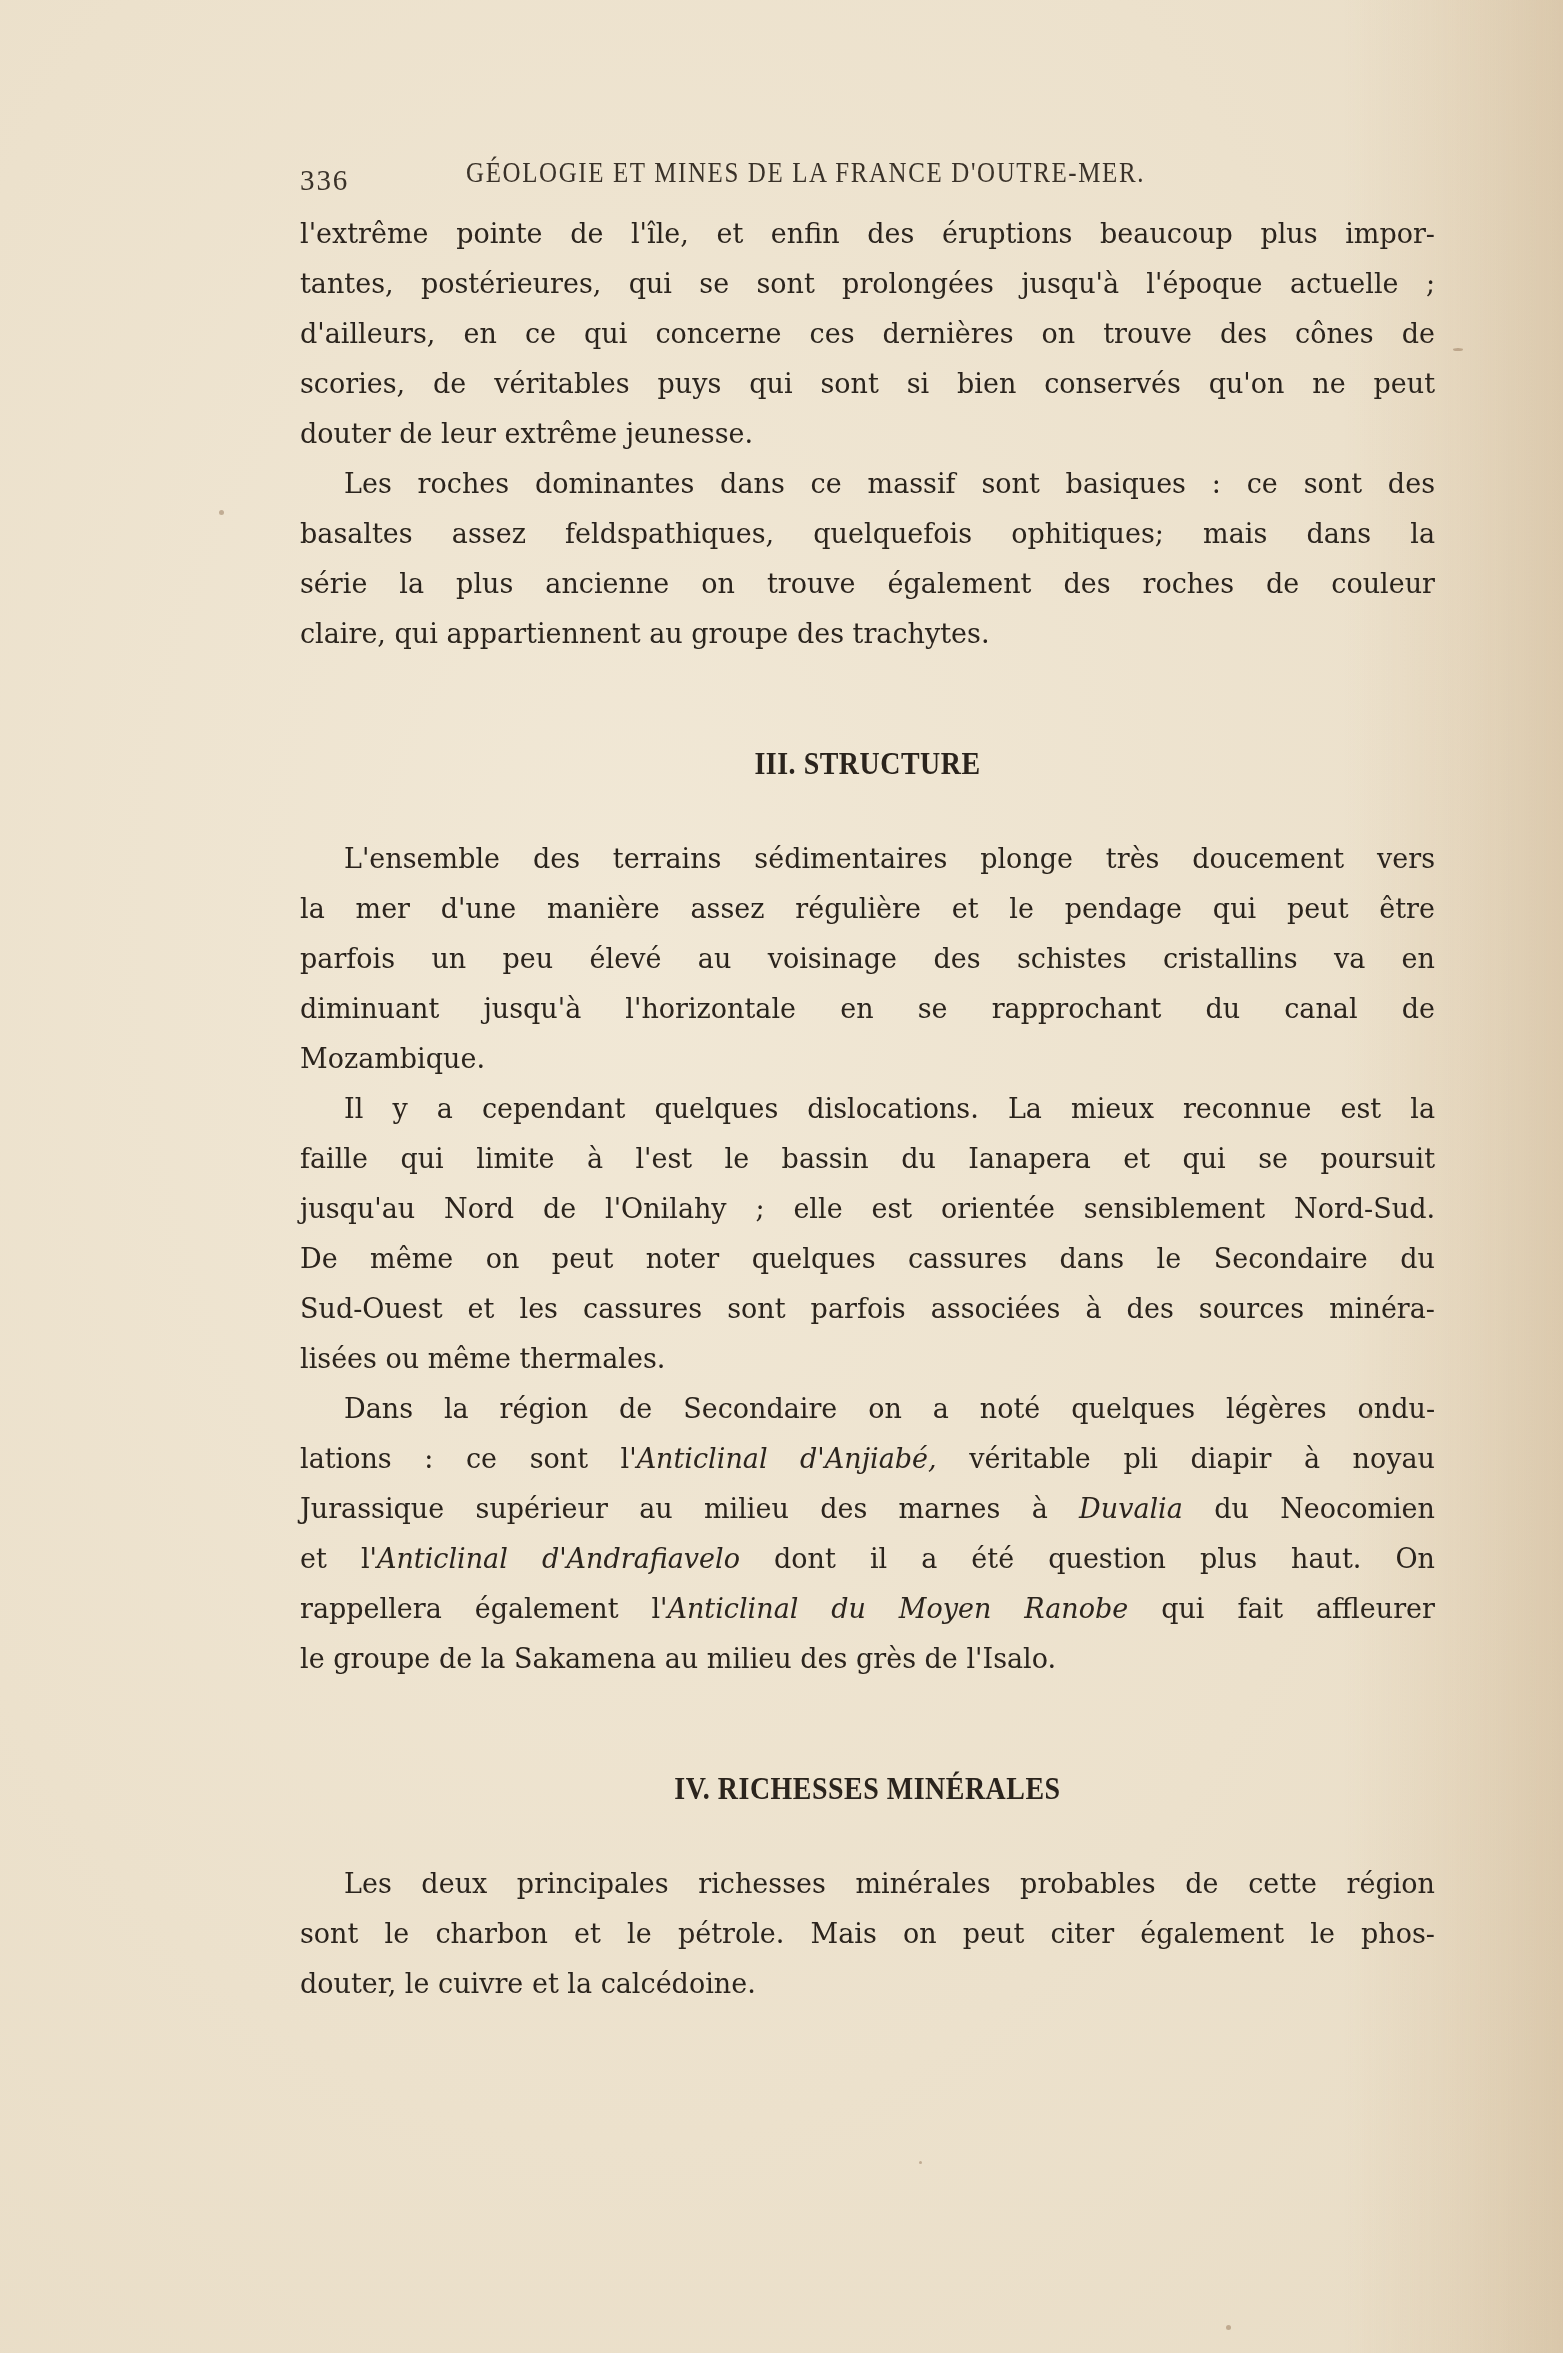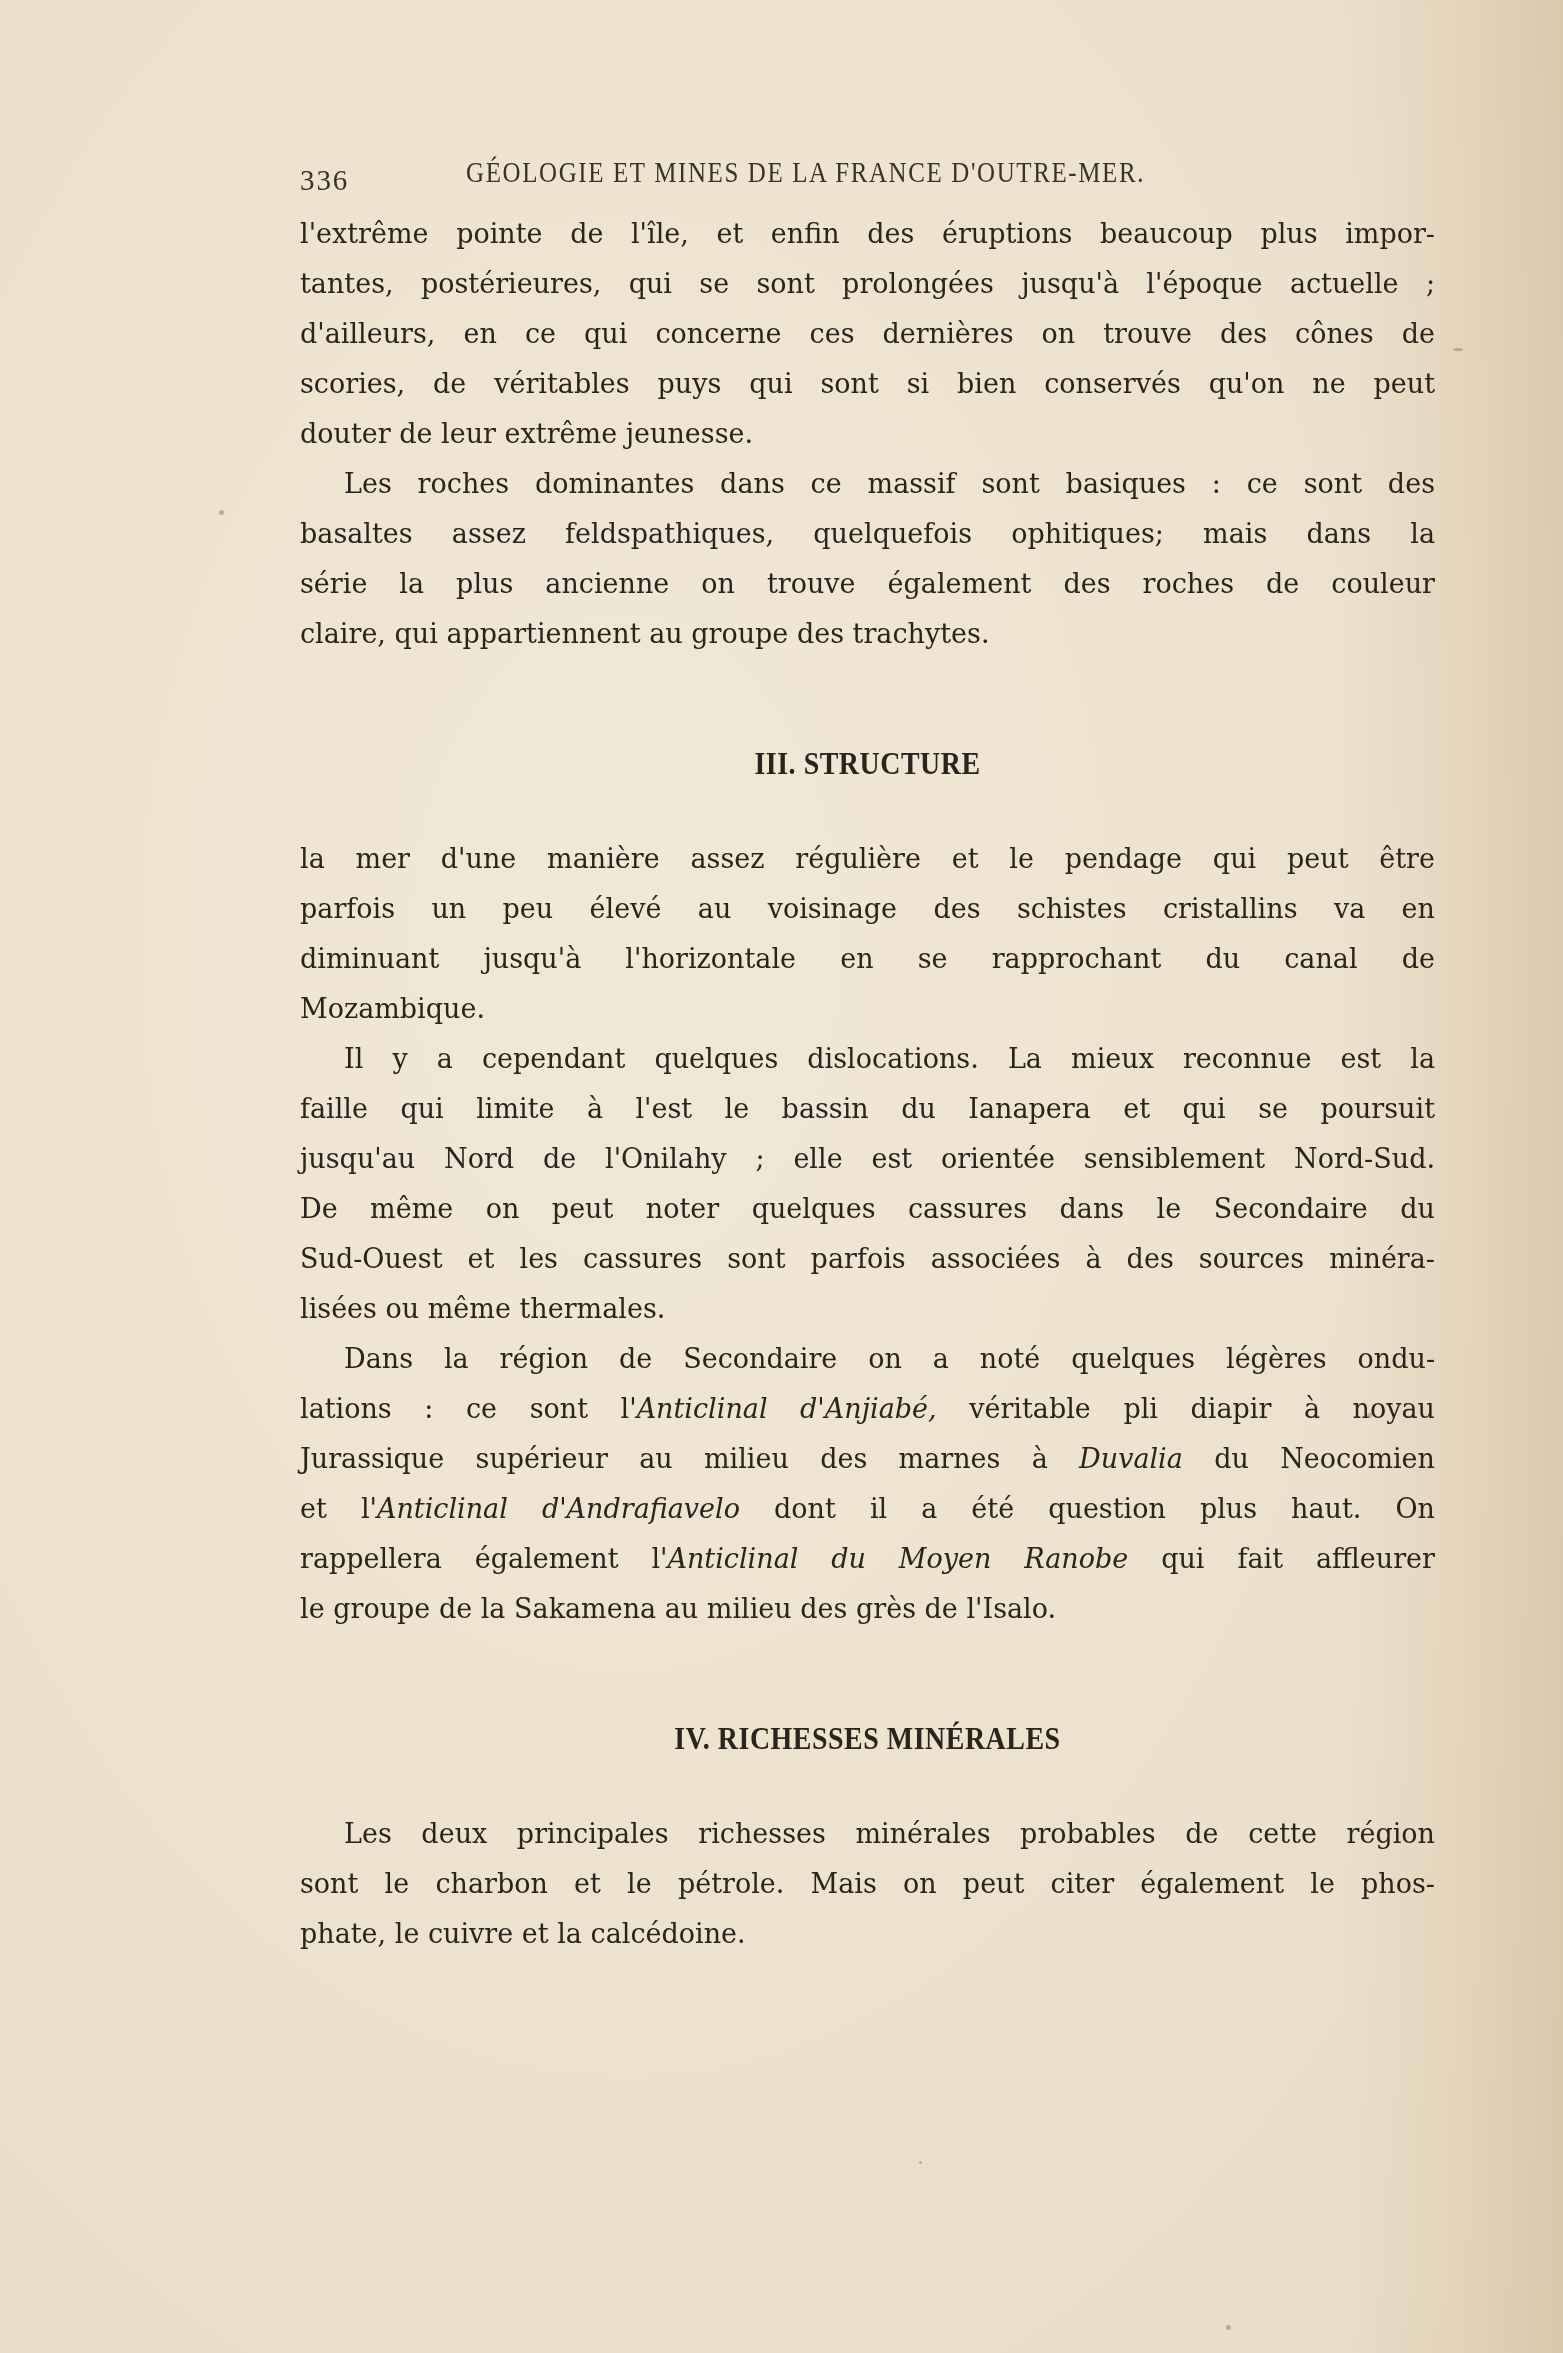--- a/index.html
+++ b/index.html
@@ -111,20 +111,21 @@
     <div class="para">
       <span class="line indent">Les roches dominantes dans ce massif sont basiques : ce sont des</span>
       <span class="line">basaltes assez feldspathiques, quelquefois ophitiques; mais dans la</span>
       <span class="line">série la plus ancienne on trouve également des roches de couleur</span>
       <span class="line last">claire, qui appartiennent au groupe des trachytes.</span>
     </div>
 
     <div class="heading h3">III. STRUCTURE</div>
 
     <div class="para">
+      <span class="line indent">L'ensemble des terrains sédimentaires plonge très doucement vers</span>
       <span class="line">la mer d'une manière assez régulière et le pendage qui peut être</span>
       <span class="line">parfois un peu élevé au voisinage des schistes cristallins va en</span>
       <span class="line">diminuant jusqu'à l'horizontale en se rapprochant du canal de</span>
       <span class="line last">Mozambique.</span>
     </div>
 
     <div class="para">
       <span class="line indent">Il y a cependant quelques dislocations. La mieux reconnue est la</span>
       <span class="line">faille qui limite à l'est le bassin du Ianapera et qui se poursuit</span>
       <span class="line">jusqu'au Nord de l'Onilahy ; elle est orientée sensiblement Nord-Sud.</span>
@@ -140,21 +141,21 @@
       <span class="line"><span>et l'</span><em>Anticlinal d'Andrafiavelo</em><span> dont il a été question plus haut. On</span></span>
       <span class="line"><span>rappellera également l'</span><em>Anticlinal du Moyen Ranobe</em><span> qui fait affleurer</span></span>
       <span class="line last">le groupe de la Sakamena au milieu des grès de l'Isalo.</span>
     </div>
 
     <div class="heading h4">IV. RICHESSES MINÉRALES</div>
 
     <div class="para">
       <span class="line indent">Les deux principales richesses minérales probables de cette région</span>
       <span class="line">sont le charbon et le pétrole. Mais on peut citer également le phos-</span>
-      <span class="line last">phate, le cuivre et la calcédoine.</span>
+      <span class="line last">douter, le cuivre et la calcédoine.</span>
     </div>
 
   </div>
 </div>
 
 <span class="speck" style="left:219px;top:510px;width:5px;height:5px;"></span>
 <span class="speck" style="left:1453px;top:348px;width:10px;height:3.1px;"></span>
 <span class="speck" style="left:1367px;top:1413px;width:5px;height:5px;"></span>
 <span class="speck" style="left:1226px;top:2325px;width:5px;height:5px;"></span>
 <span class="speck" style="left:919px;top:2161px;width:3.1px;height:3.1px;"></span>

